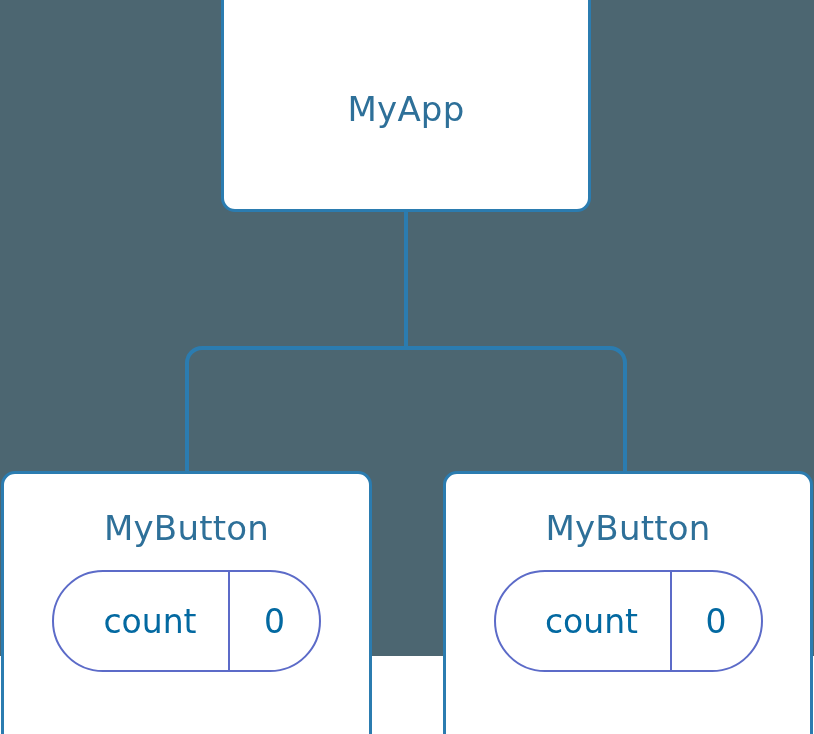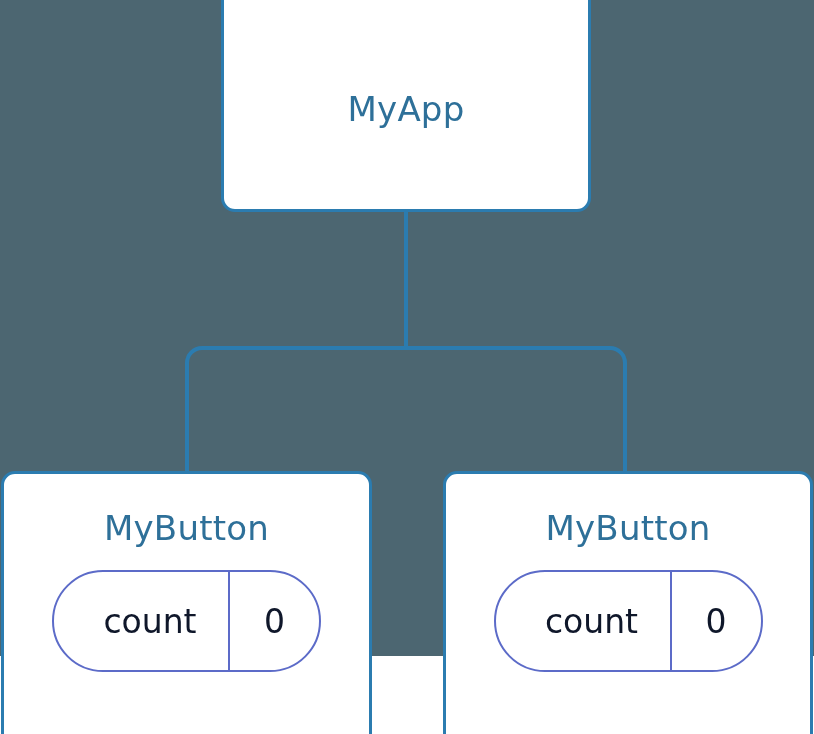--- a/index.html
+++ b/index.html
@@ -84,21 +84,21 @@
     border: 2px solid #5c6bc8;
     border-radius: 51px;
     background: #ffffff;
     box-sizing: border-box;
   }
   .state-key,
   .state-val {
     display: flex;
     align-items: center;
     justify-content: center;
-    color: #0f172a;
+    color: #0369a1;
     font-size: 33px;
     line-height: 1;
     white-space: nowrap;
     box-sizing: border-box;
   }
   .state-key {
     width: 174px;
     padding-left: 18px;
   }
   .state-val {

